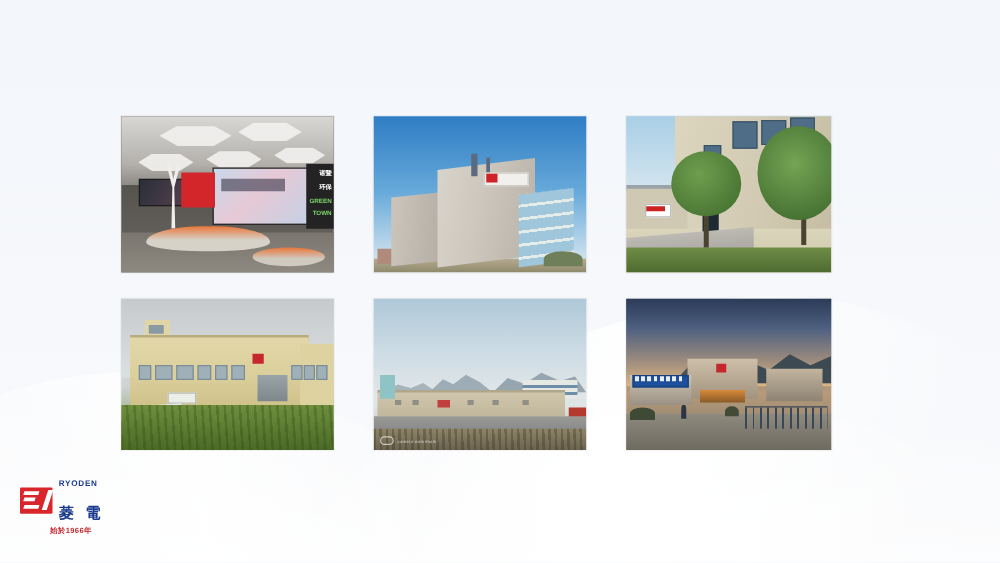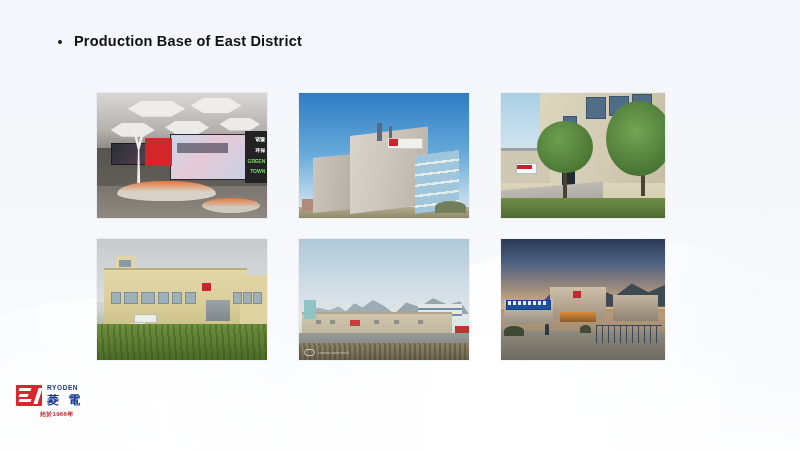--- a/index.html
+++ b/index.html
@@ -230,36 +230,32 @@
   .logo-mark{
     width:26px;height:21px;background:#d8262c;position:relative;flex:none;
     border-radius:1px;
   }
   .logo-mark .sw1{position:absolute;left:3px;top:3px;width:12px;height:3.4px;background:#fff;transform:skewX(-18deg);}
   .logo-mark .sw2{position:absolute;left:3px;top:8.6px;width:9px;height:3.4px;background:#fff;transform:skewX(-18deg);}
   .logo-mark .sw3{position:absolute;left:3px;top:14.2px;width:12px;height:3.4px;background:#fff;transform:skewX(-18deg);}
   .logo-mark .sw4{position:absolute;right:2.5px;top:2.5px;width:4px;height:16px;background:#fff;transform:skewX(-18deg);}
   .logo-txt{display:flex;flex-direction:column;line-height:1;}
   .logo-en{font-size:6.5px;font-weight:bold;color:#1a3a8f;letter-spacing:.6px;}
-  .logo-cn{font-size:12px;font-weight:bold;color:#1a3a8f;letter-spacing:3px;margin-top:2px;}
+  .logo-cn{font-size:12px;font-weight:bold;color:#1a3a8f;letter-spacing:3px;margin-top:12px;}
   .logo-est{font-size:6px;font-weight:bold;color:#c5272d;margin:4px 0 0 24px;letter-spacing:.3px;}
   .logo-slogan{font-size:14px;font-weight:bold;color:#1e3d8f;letter-spacing:1px;margin-top:3px;}
 </style>
 </head>
 <body>
 
 <div class="slide">
   <div class="swoosh"></div>
   <div class="swoosh2"></div>
   <div class="swoosh3"></div>
 
-  <div class="title-row">
-    <span class="bullet"></span>
-    <span class="title-text">Production Base of East District</span>
-  </div>
 
   <div class="grid">
 
     <div class="photo p1">
       <div class="ph-inner">
         <div class="ceiling"></div>
         <div class="hex h1"></div>
           <div class="hex h2"></div>
           <div class="hex h3"></div>
         <div class="hex h4"></div>

